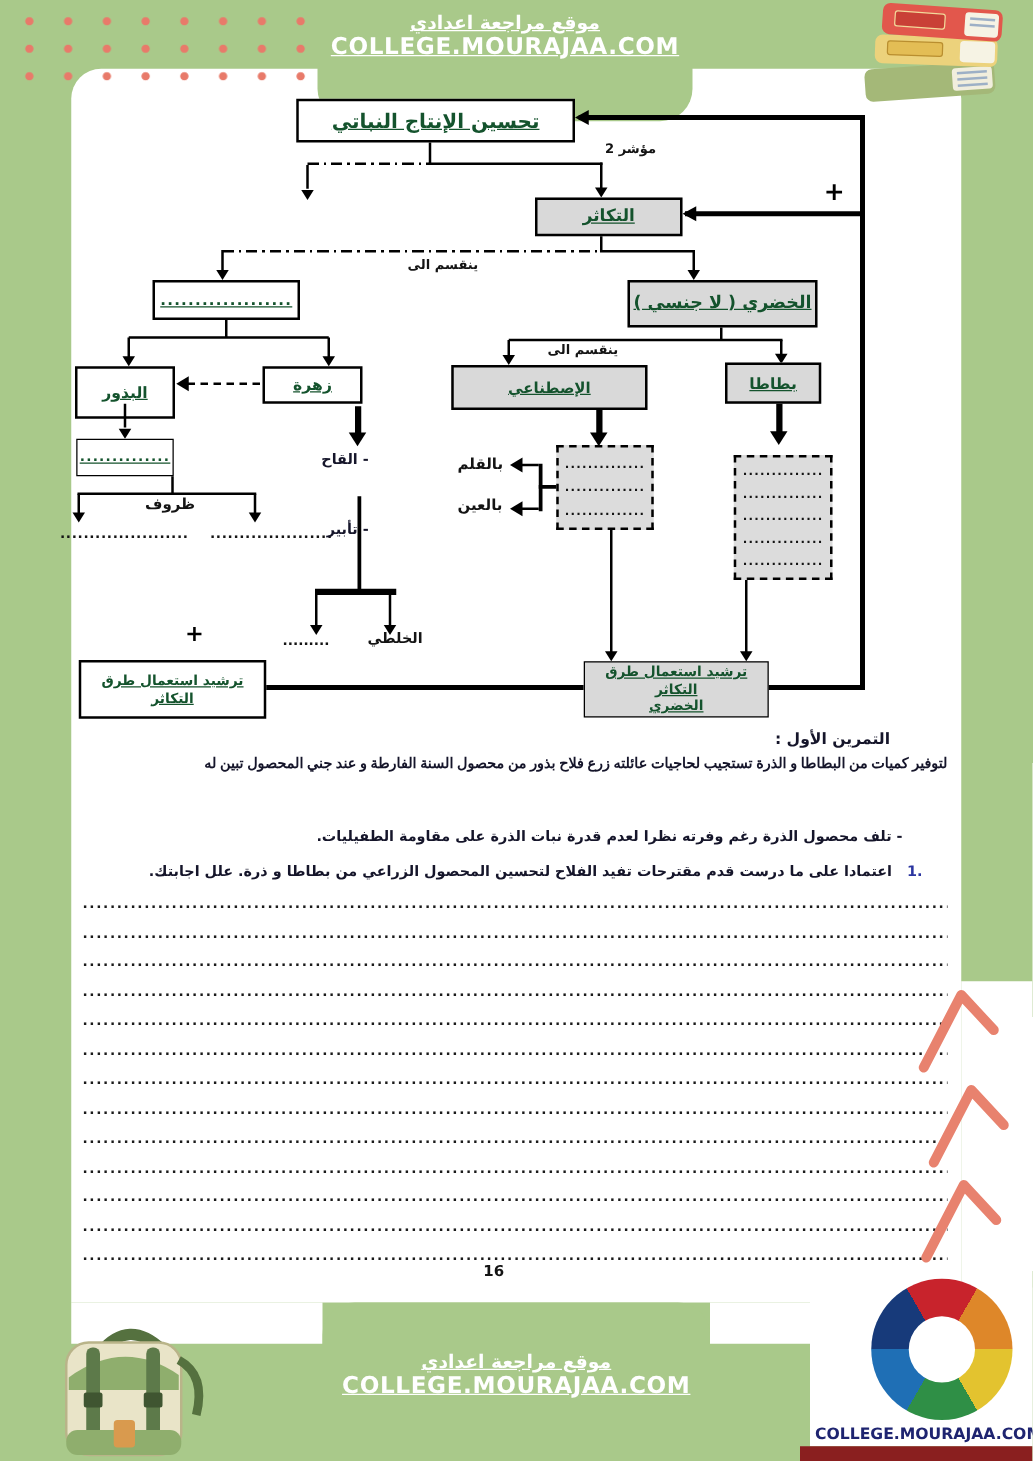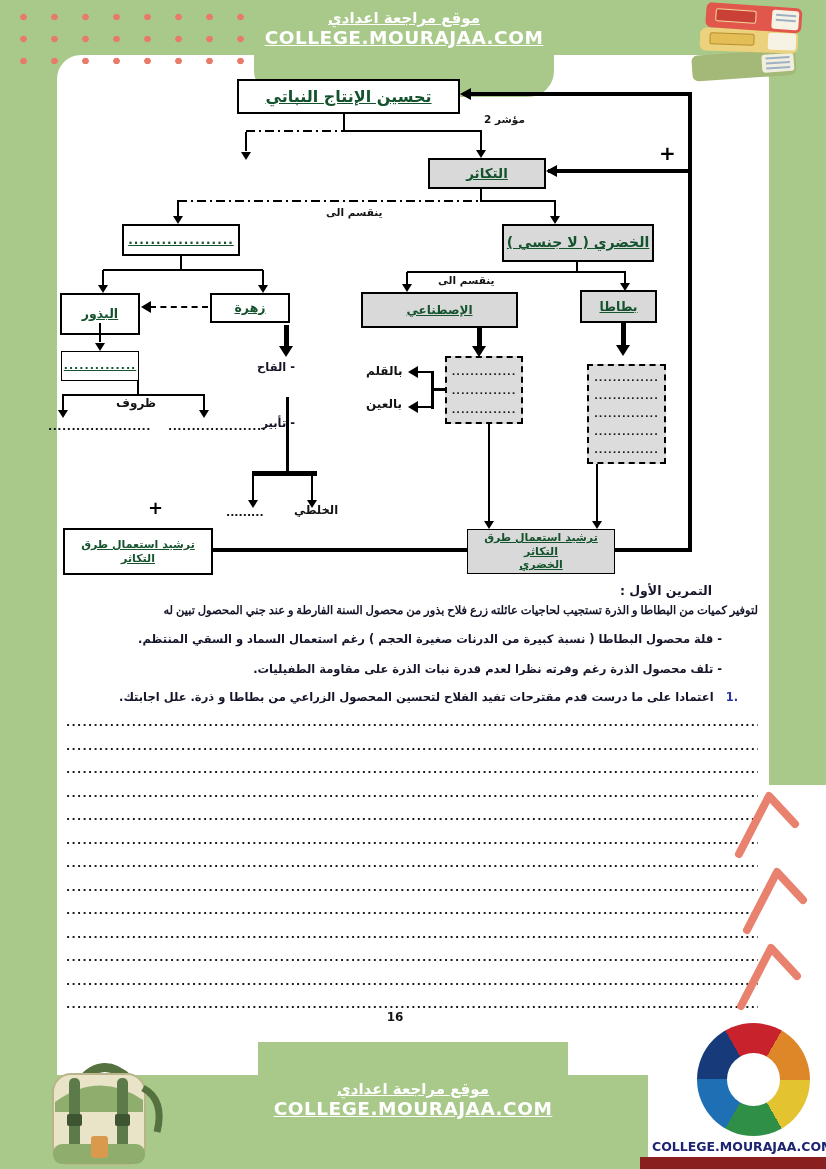--- a/index.html
+++ b/index.html
@@ -223,21 +223,20 @@
   </div>
   <div class="hline" style="left:213px;top:548px;width:254px;height:4px;"></div>
   <div class="box gray" style="left:467px;top:529px;width:148px;height:45px;font-size:11px;border-width:1.5px;">
     <span>ترشيد استعمال طرق التكاثر</span>
     <span>الخضري</span>
   </div>
   <div class="hline" style="left:615px;top:548px;width:77px;height:4px;"></div>
 
   <div class="rtl-text" style="right:114px;top:583px;font-size:12.5px;">التمرين الأول :</div>
   <div class="rtl-text" style="right:68px;top:603px;font-size:11.5px;font-family:Liberation Serif, serif;">لتوفير كميات من البطاطا و الذرة تستجيب لحاجيات عائلته زرع فلاح بذور من محصول السنة الفارطة و عند جني المحصول تبين له</div>
-  <div class="rtl-text" style="right:104px;top:632px;font-size:11.5px;">-   قلة محصول البطاطا ( نسبة كبيرة من الدرنات صغيرة الحجم ) رغم استعمال السماد و السقي المنتظم.</div>
   <div class="rtl-text" style="right:104px;top:662px;font-size:11.5px;">-   تلف محصول الذرة رغم وفرته نظرا لعدم قدرة نبات الذرة على مقاومة الطفيليات.</div>
   <div class="rtl-text" style="right:88px;top:690px;font-size:11.5px;">
     <span style="color:#2b35a0;direction:ltr;unicode-bidi:isolate;">1.</span>&nbsp;&nbsp;
     <span>اعتمادا على ما درست قدم مقترحات تفيد الفلاح لتحسين المحصول الزراعي من بطاطا و ذرة.  علل اجابتك.</span>
   </div>
 
   <div class="answers">
     <div class="answer-line">........................................................................................................................................................................................................</div>
     <div class="answer-line">........................................................................................................................................................................................................</div>
     <div class="answer-line">........................................................................................................................................................................................................</div>

